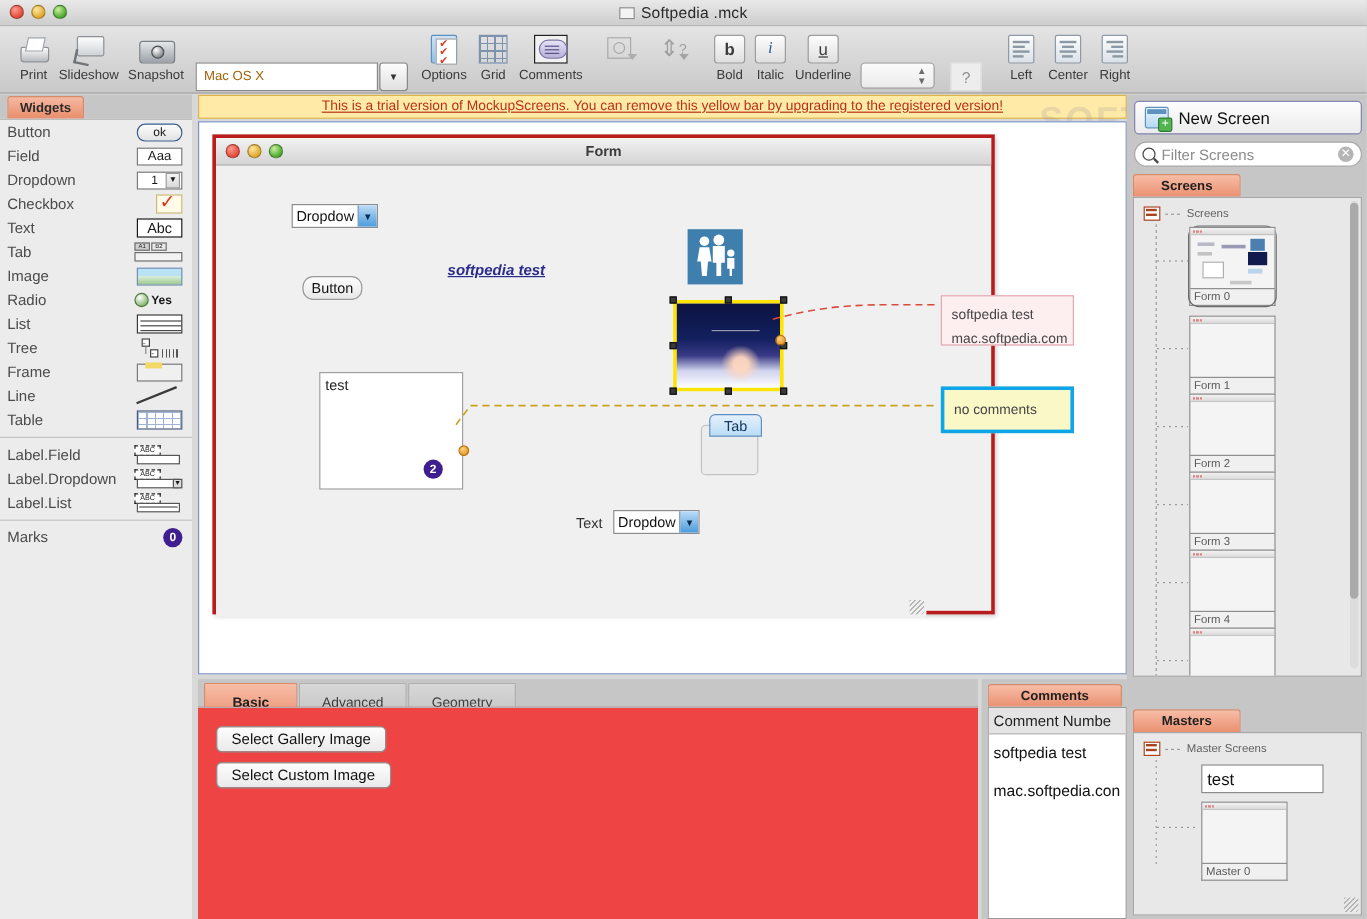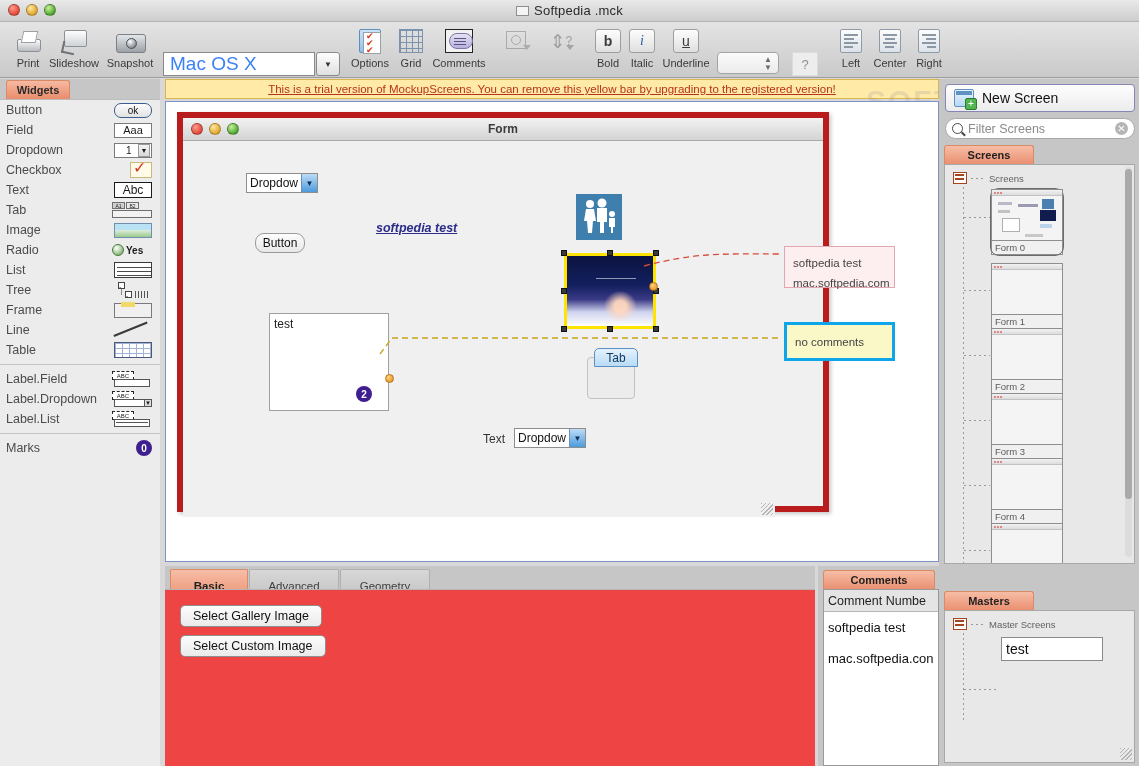--- a/index.html
+++ b/index.html
@@ -185,21 +185,21 @@
   .i-marks{ width:16px;height:16px;border-radius:50%; background:#3f1f8f; color:#fff;
      font-size:10px;font-weight:bold; display:flex;align-items:center;justify-content:center;}
 
   
   #canvas-wrap{
     position:absolute; left:165px; top:101px; width:774px; height:461px;
     background:#ffffff; border:1px solid #7d93c8;
   }
   #form-window{
     position:absolute; left:11px; top:10px; width:652px; height:400px;
-    background:#f0f0f0; border:6px solid #b91c1c;
+    background:#f0f0f0; border:3px solid #b91c1c;
     box-shadow:2px 2px 4px rgba(0,0,0,.22);
   }
   #form-titlebar{
     height:23px; background:linear-gradient(#f2f2f2,#d4d4d4);
     border-bottom:1px solid #a9a9a9; position:relative;
   }
   #form-titlebar .lights{ position:absolute; left:8px; top:5px; display:flex; gap:6px;}
   #form-titlebar .t{ text-align:center; line-height:23px; font-size:12px; font-weight:bold; color:#3b3b3b;}
   #form-body{ position:absolute; left:0; top:24px; width:592px; height:375px; background:#f0f0f0; }
   .resize-grip{ position:absolute; right:2px; bottom:2px; width:12px;height:12px;
@@ -370,21 +370,21 @@
   </div>
 
   <div class="tbtn" style="left:102px;width:56px;">
     <div class="glyph">
         <div class="ic-cam"></div>
       </div>
     <div class="lbl">Snapshot</div>
   </div>
 
   <div style="position:absolute;left:163px;top:30px;width:152px;height:24px;background:#fff;border:1px solid #8a8a8a;display:flex;align-items:center;padding-left:6px;">
-    <span style="font-size:19px;color:#3b82f6;">Mac OS X</span>
+    <span style="font-size:11px;color:#a16207;">Mac OS X</span>
   </div>
   <div style="position:absolute;left:316px;top:30px;width:24px;height:24px;border:1px solid #8a8a8a;border-radius:3px;background:linear-gradient(#fdfdfd,#e0e0e0);display:flex;align-items:center;justify-content:center;">
     <span style="font-size:8px;color:#333;">▼</span>
   </div>
 
   <div class="tbtn" style="left:343px;width:54px;">
     <div class="glyph">
       <div class="ic-opt">
           <span class="chk" style="top:3px;">✔</span>
           <span class="chk" style="top:10px;">✔</span>
@@ -870,16 +870,22 @@
       <span style="width:14px;height:1px;background:repeating-linear-gradient(90deg,#9a9a9a 0 2px,transparent 2px 5px);"></span>
       <span class="tlbl">Master Screens</span>
     </div>
     <div class="vline" style="height:90px;"></div>
     <div class="hline" style="top:78px;width:34px;"></div>
 
     <div id="master-name">
       <span>test</span>
     </div>
 
+    <div class="thumb-wrap" style="left:56px;top:57px;">
+      <div class="thumb">
+          <span class="tbar"></span>
+        </div>
+      <div class="thumb-label">Master 0</div>
+    </div>
 
     <div class="resize-grip"></div>
   </div>
 </div>
 
 </body></html>

